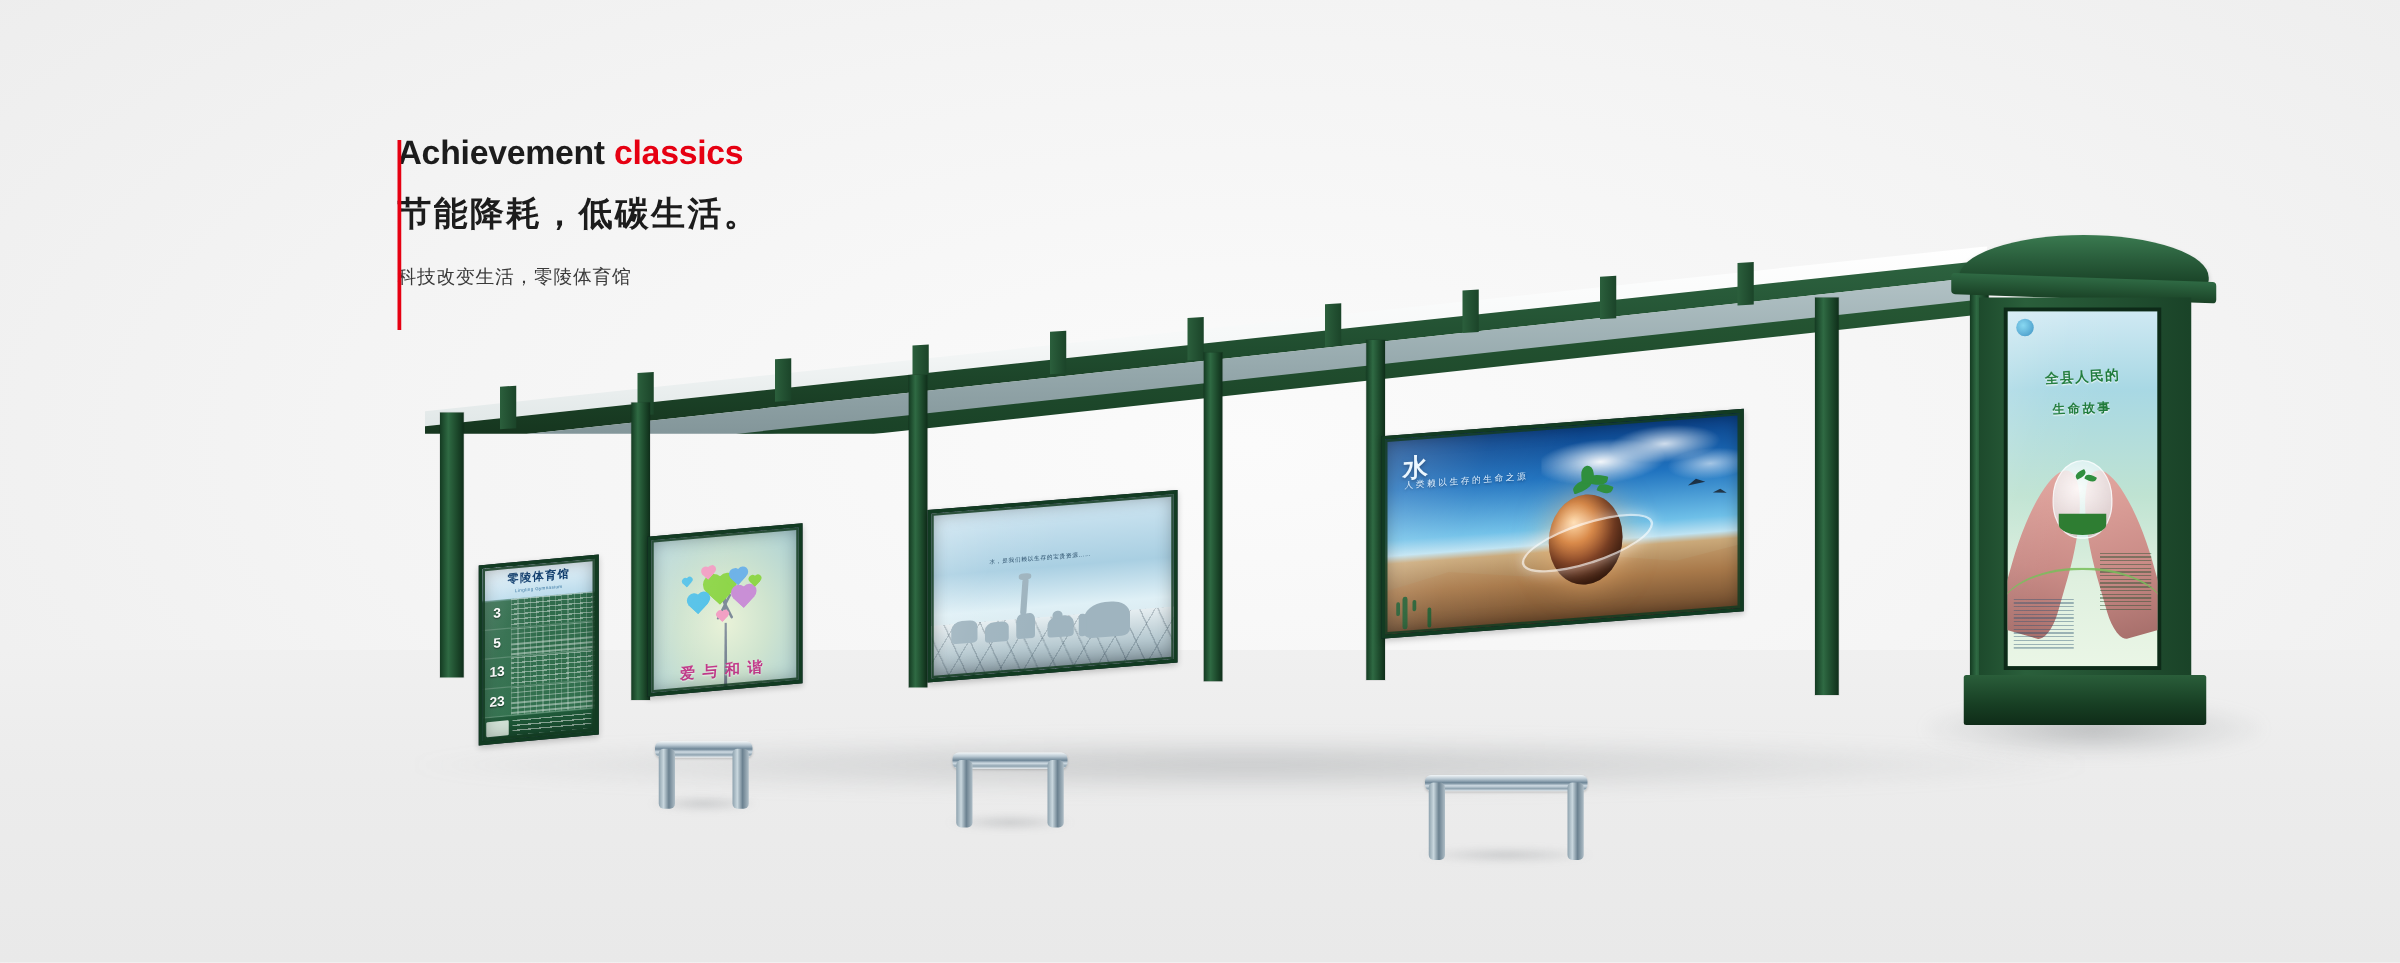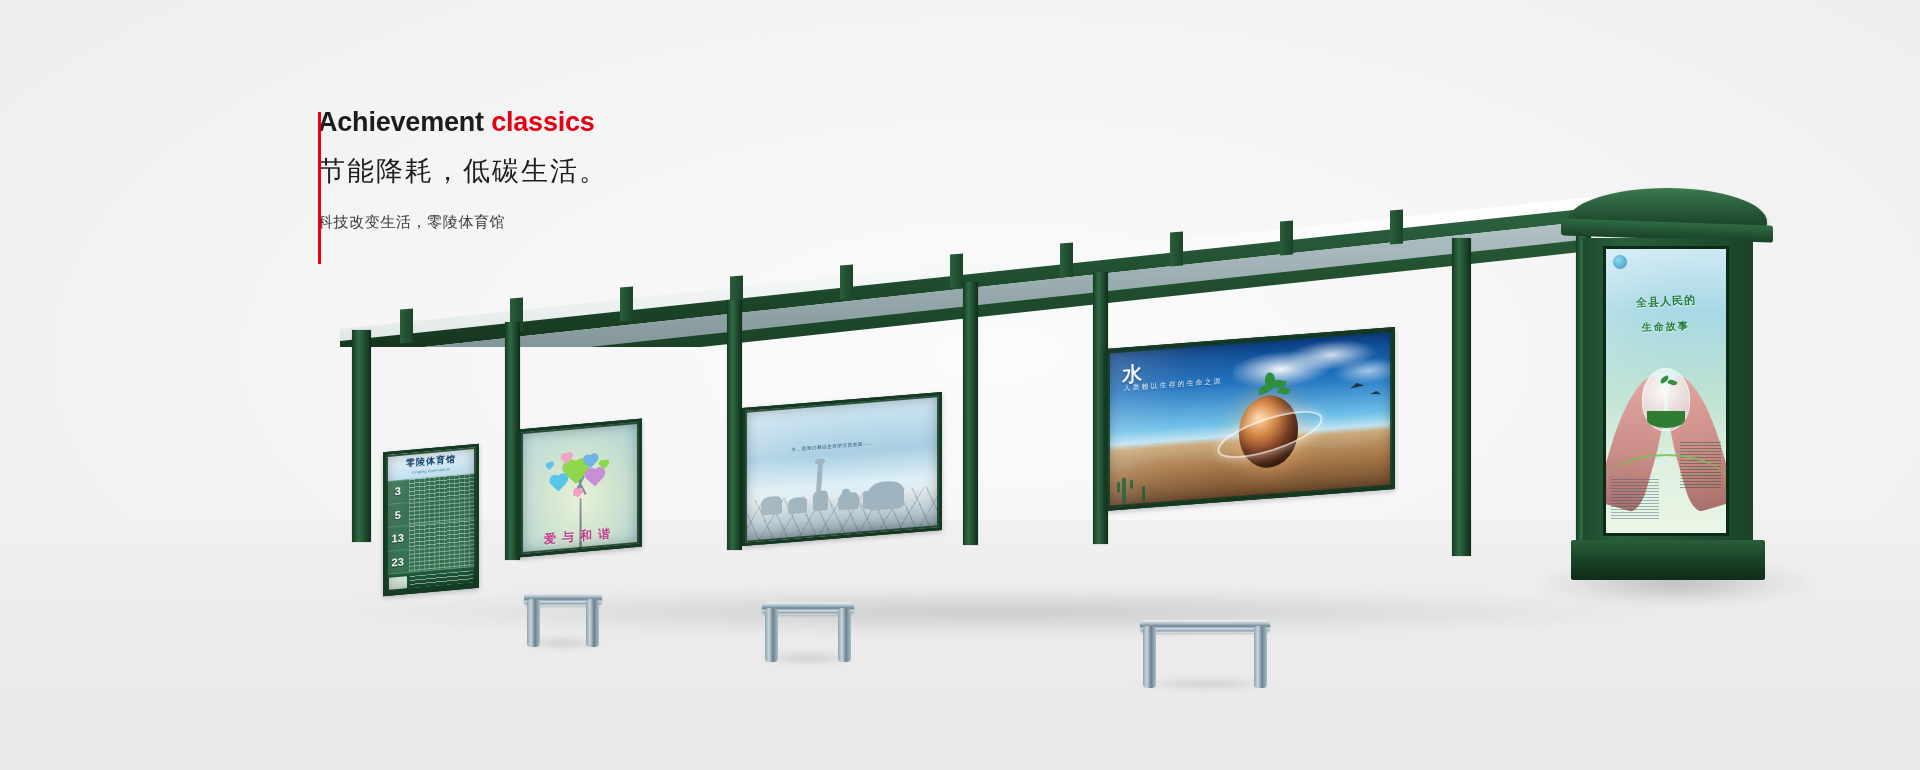--- a/index.html
+++ b/index.html
@@ -34,21 +34,21 @@
   .l1 {
     font-size: 27px; font-weight: bold; letter-spacing: -0.2px;
     color: #1c1c1c; line-height: 1.08; white-space: nowrap;
   }
   .l1 .red { color: #e60012; }
   .l2 {
     font-size: 26px; font-weight: 400; letter-spacing: 0.1px;
     color: #2b2b2b; line-height: 1.28; margin-top: 2px; white-space: nowrap;
   }
   .l3 {
-    font-size: 27px; font-weight: 400; letter-spacing: 2px;
+    font-size: 27px; font-weight: 700; letter-spacing: 2px;
     color: #1c1c1c; line-height: 1.3; margin-top: 17px; white-space: nowrap;
   }
   .l4 {
     font-size: 15px; font-weight: 400; letter-spacing: 0.6px;
     color: #3a3a3a; line-height: 1.3; margin-top: 23px; white-space: nowrap;
   }
 
   
   #shelter { position: absolute; left: 0; top: 0; width: 1920px; height: 770px; }
 

